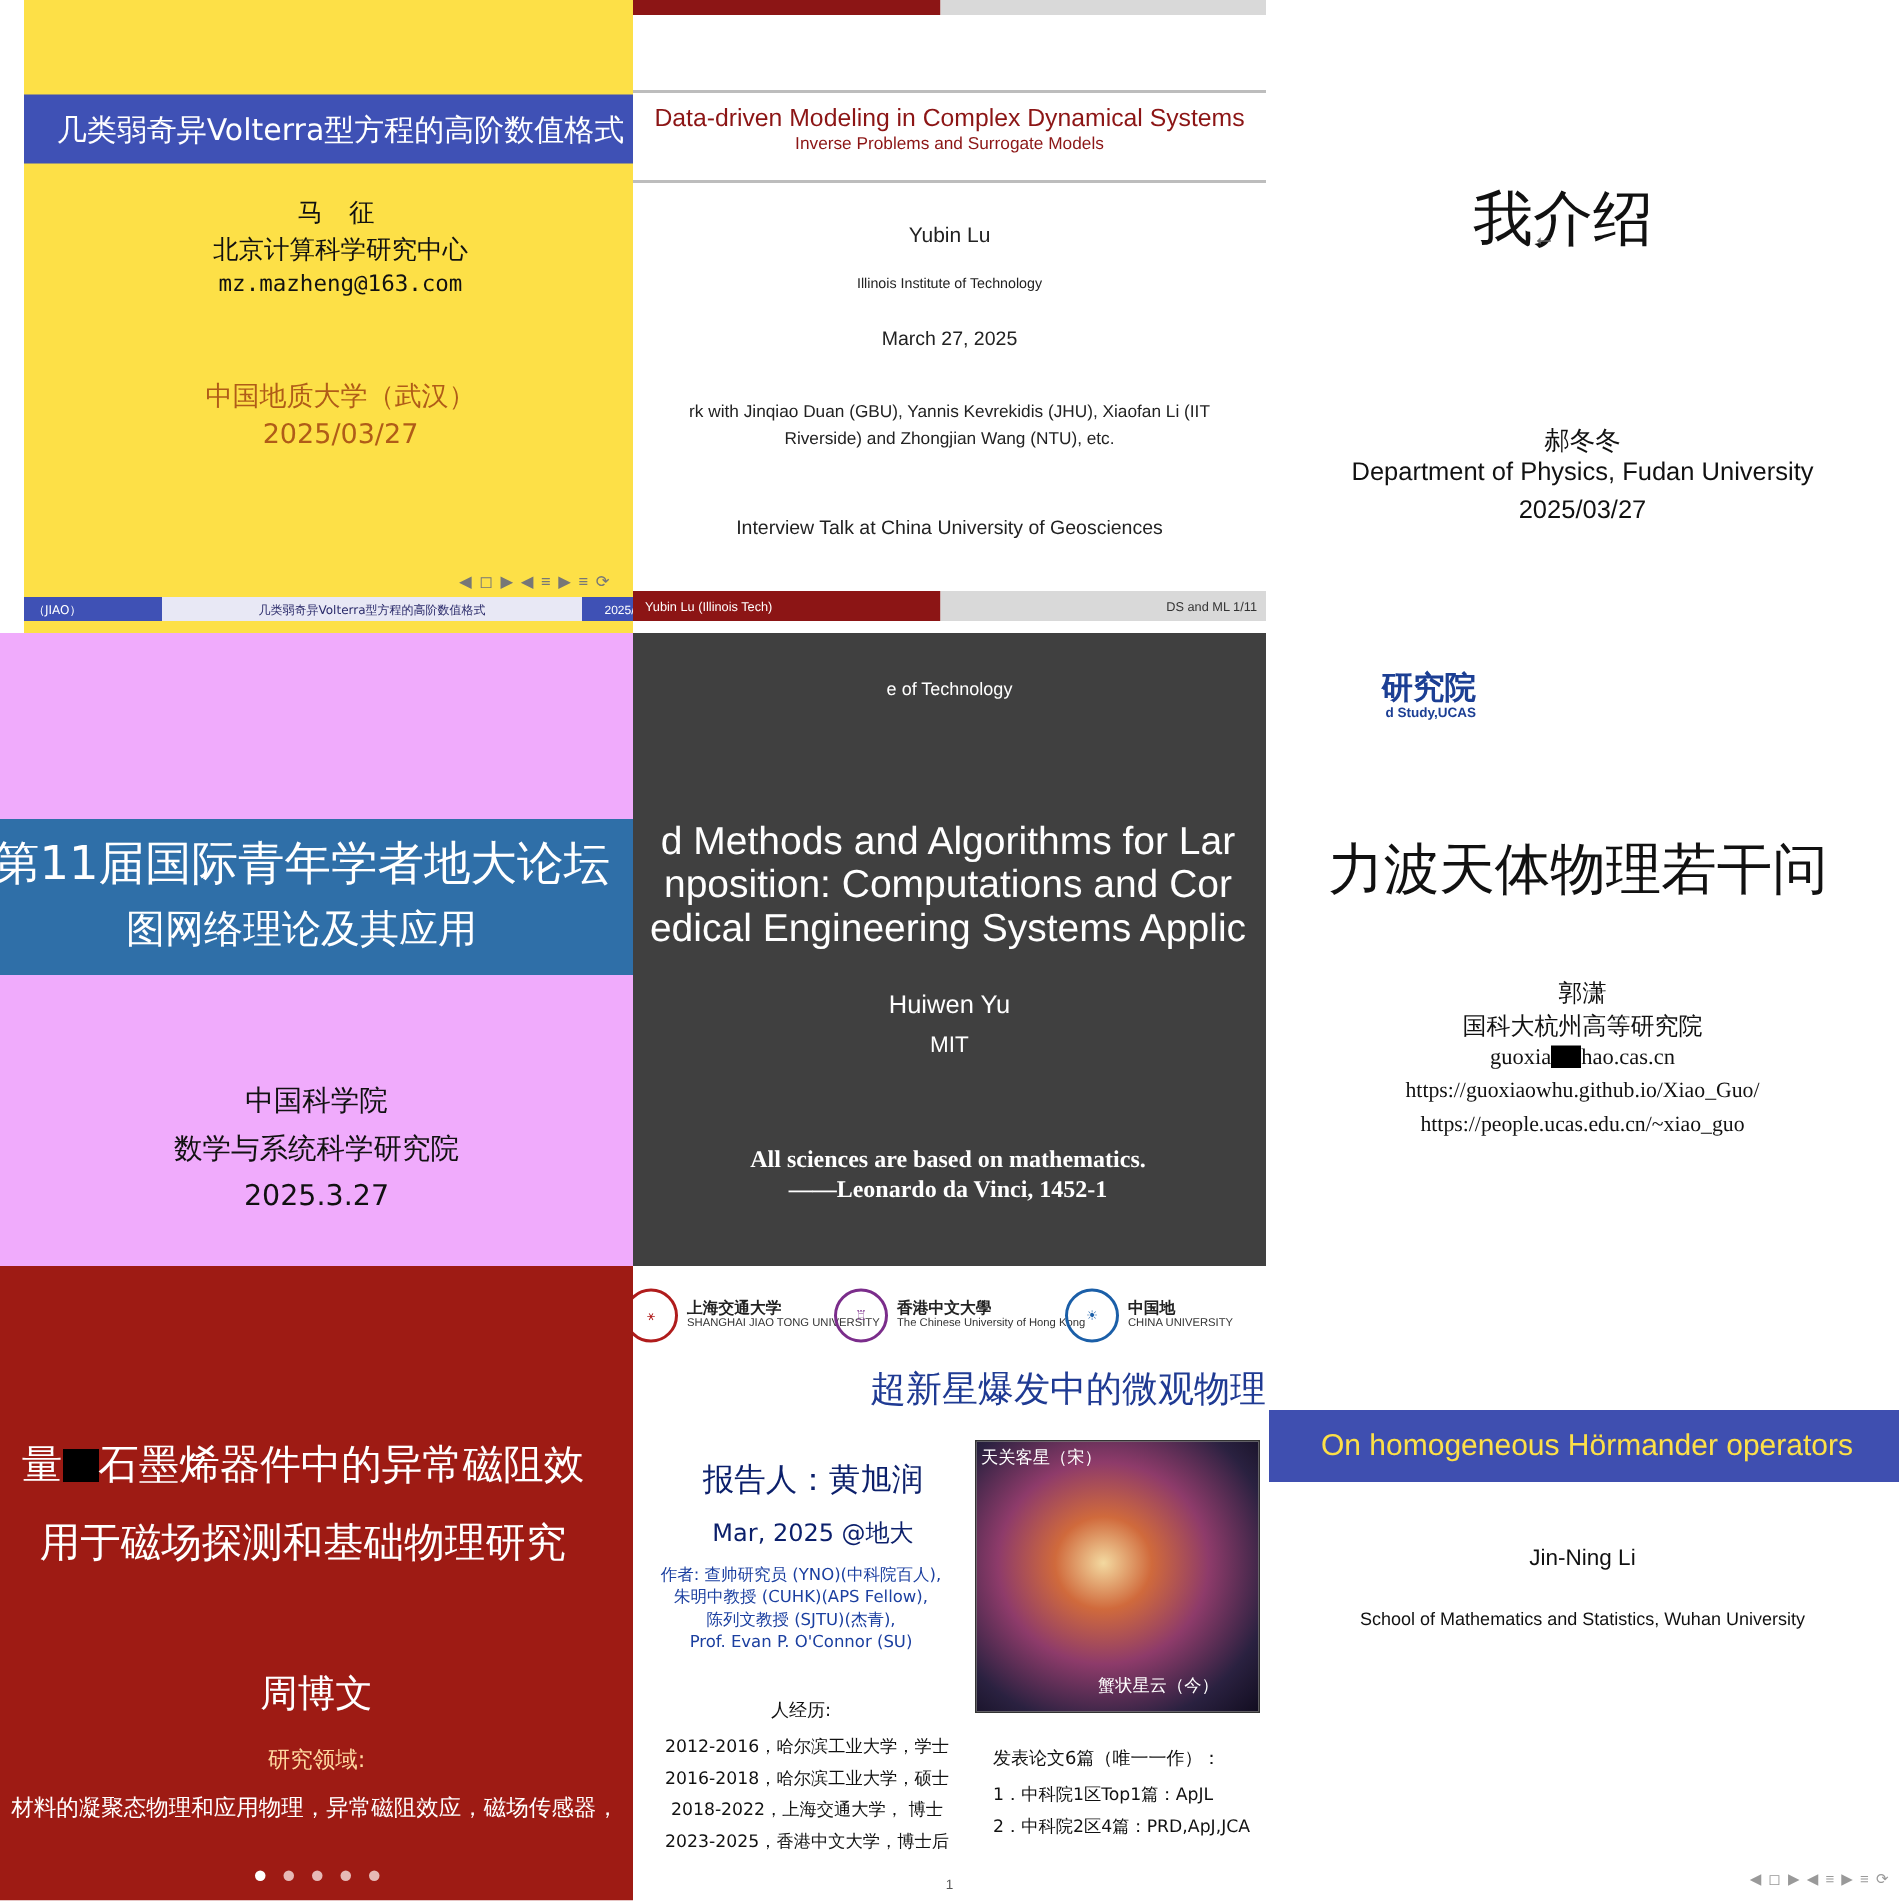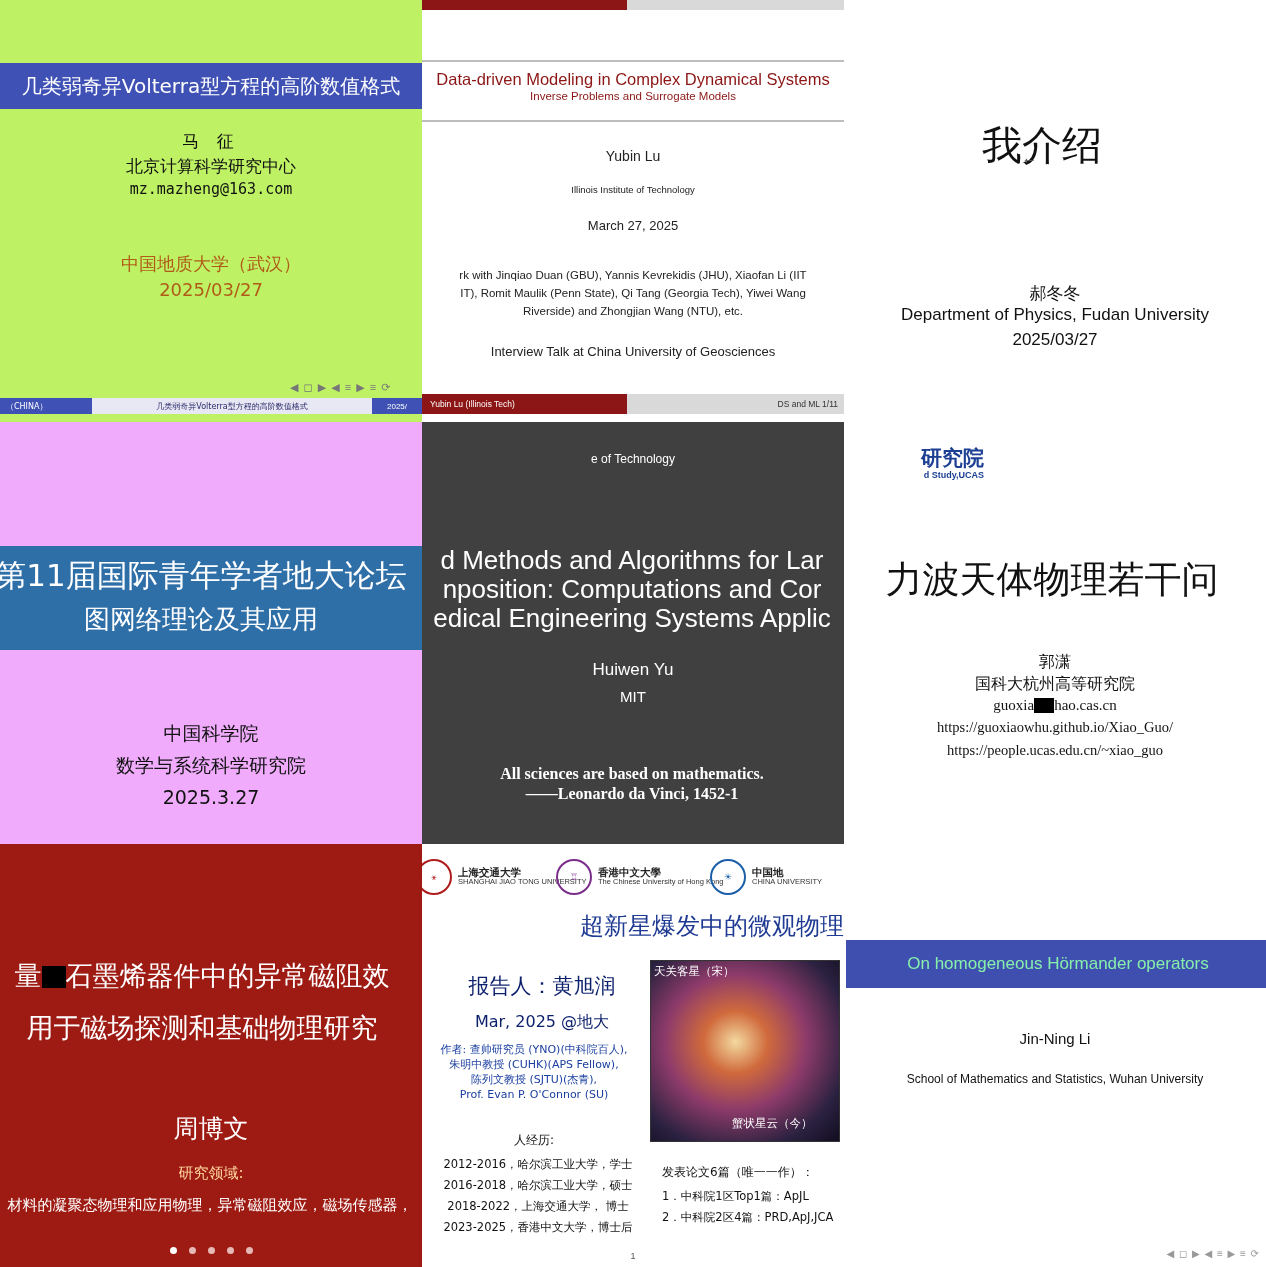--- a/index.html
+++ b/index.html
@@ -28,21 +28,21 @@
   .r0 { top: 0px;    height: 422px; }
   .r1 { top: 422px;  height: 422px; }
   .r2 { top: 844px;  height: 423px; }
 
   
   .cn { font-family: "DejaVu Sans", sans-serif; }
   .mono { font-family: "DejaVu Sans Mono", monospace; }
   .serif { font-family: "Liberation Serif", serif; }
 
   
-  .slide1 { background:#bef264; }
+  .slide1 { background:#fde047;margin-left:16px; }
   .s1-titlebar {
     position:absolute; left:-24px; top:63px; width:470px; height:46px;
     background:#3f51b5;
     display:flex; align-items:center; justify-content:center;
   }
   .s1-titlebar span {
     color:#ffffff; font-size:20px; white-space:nowrap;
   }
   .s1-author { position:absolute; top:130px; left:0; width:422px; text-align:center;
                font-size:17px; color:#111; letter-spacing:6px; }
@@ -211,21 +211,21 @@
   .s8-pubs-h { position:absolute; top:320px; left:240px; font-size:12px; color:#111; }
   .s8-pubs { position:absolute; top:342px; left:240px; width:200px;
              font-size:11.5px; color:#111; line-height:21px; }
   .s8-pageno { position:absolute; bottom:6px; left:0; width:422px; text-align:center;
                font-size:9px; color:#555; }
 
   
   .slide9 { background:#ffffff; }
   .s9-band { position:absolute; left:2px; top:96px; width:424px; height:48px;
              background:#3f4fb0; display:flex; align-items:center; justify-content:center; }
-  .s9-band span { color:#86efac; font-size:17px;text-align:center; }
+  .s9-band span { color:#fde047; font-size:20px;text-align:center; }
   .s9-name { position:absolute; top:186px; left:0; width:422px; text-align:center;
              font-size:15px; color:#111; }
   .s9-aff { position:absolute; top:228px; left:0; width:422px; text-align:center;
             font-size:12px; color:#111; }
   .s9-nav { position:absolute; bottom:8px; right:6px; font-size:10px; color:#999;
             letter-spacing:1px; }
 </style>
 </head>
 <body>
 
@@ -235,41 +235,40 @@
     <div class="s1-titlebar">
       <span class="cn">几类弱奇异Volterra型方程的高阶数值格式</span>
     </div>
     <div class="s1-author cn">马 征</div>
     <div class="s1-inst cn">北京计算科学研究中心</div>
     <div class="s1-mail mono">mz.mazheng@163.com</div>
     <div class="s1-venue cn">中国地质大学（武汉）</div>
     <div class="s1-date cn">2025/03/27</div>
     <div class="s1-navsym">◀ ◻ ▶ ◀ ≡ ▶ ≡ ⟳</div>
     <div class="s1-footer">
-      <div class="fl cn">（CHINA）</div>
+      <div class="fl cn">（JIAO）</div>
       <div class="fc cn">几类弱奇异Volterra型方程的高阶数值格式</div>
       <div class="fr">2025/</div>
     </div>
   </div>
 
   <div class="cell c1 r0 slide2">
     <div class="s2-topbar">
       <div class="l"></div>
       <div class="r"></div>
     </div>
     <div class="s2-rule"></div>
     <div class="s2-title">Data-driven Modeling in Complex Dynamical Systems</div>
     <div class="s2-sub">Inverse Problems and Surrogate Models</div>
     <div class="s2-rule2"></div>
     <div class="s2-name">Yubin Lu</div>
     <div class="s2-aff">Illinois Institute of Technology</div>
     <div class="s2-date">March 27, 2025</div>
     <div class="s2-joint">
       <div>rk with Jinqiao Duan (GBU), Yannis Kevrekidis (JHU), Xiaofan Li (IIT</div>
-      <div>IT), Romit Maulik (Penn State), Qi Tang (Georgia Tech), Yiwei Wang</div>
       <div>Riverside) and Zhongjian Wang (NTU), etc.</div>
     </div>
     <div class="s2-talk">Interview Talk at China University of Geosciences</div>
     <div class="s2-footer">
       <div class="fl">Yubin Lu (Illinois Tech)</div>
       <div class="fr">DS and ML   1/11</div>
     </div>
   </div>
 
   <div class="cell c2 r0 slide3">

